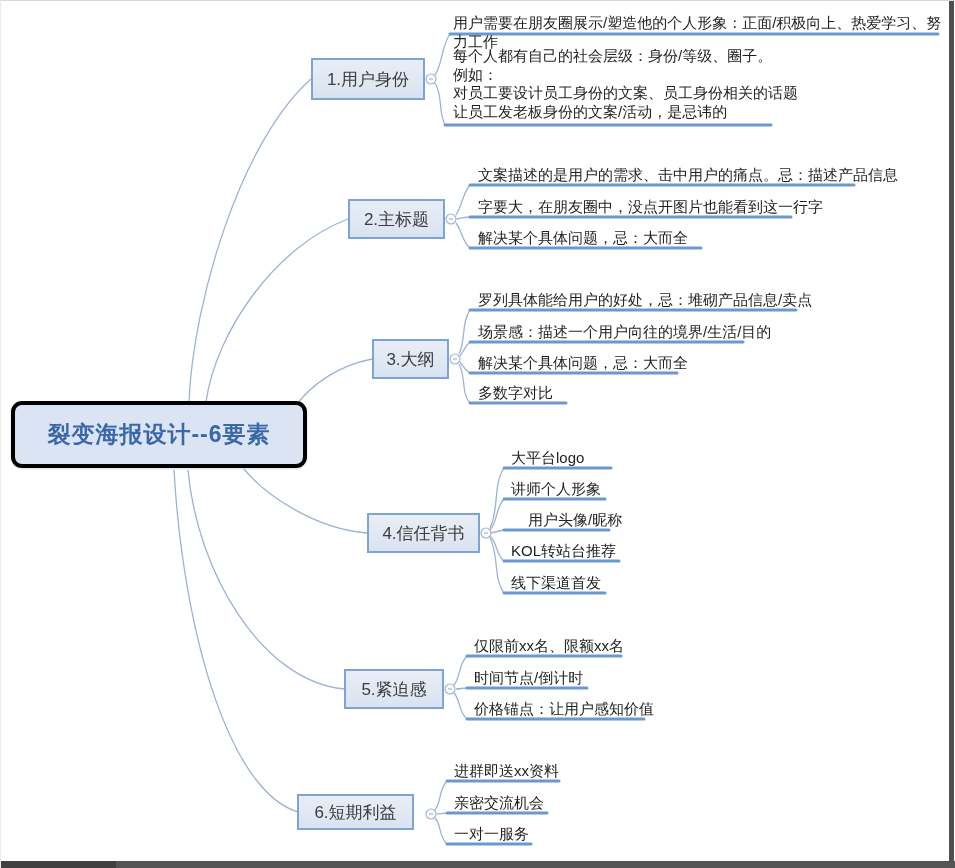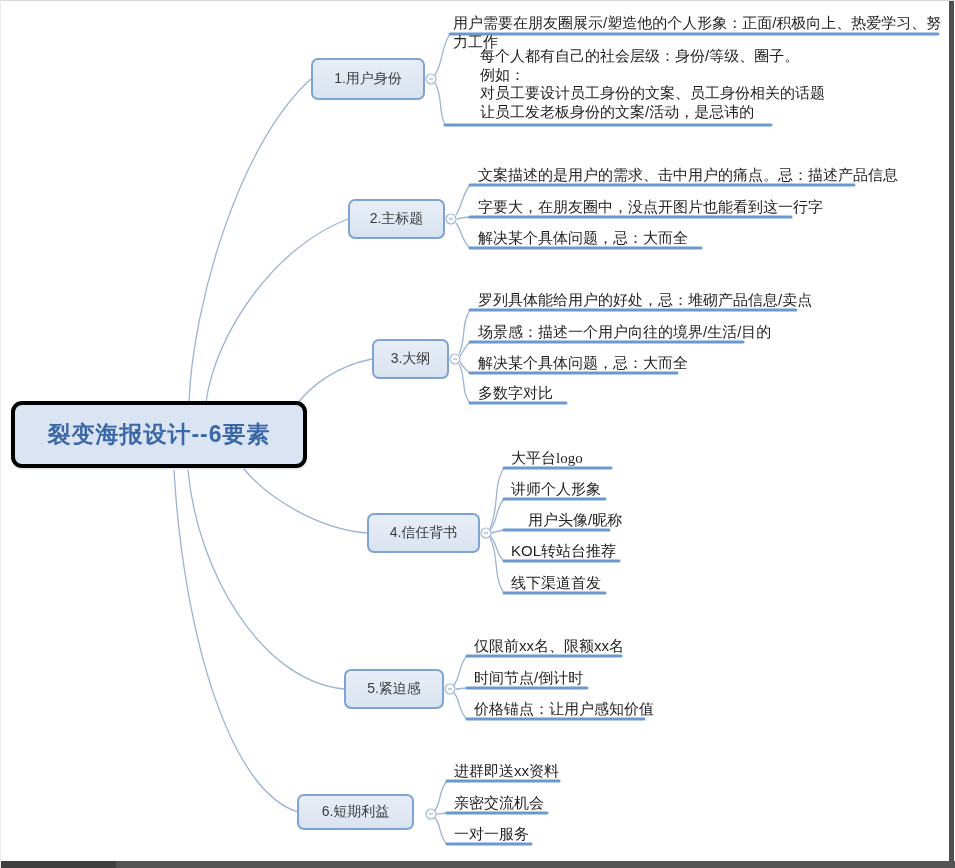--- a/index.html
+++ b/index.html
@@ -2,21 +2,21 @@
 <html><head>
 <meta charset="utf-8">
 <style>
   * { margin:0; padding:0; box-sizing:border-box; }
   html,body { width:955px; height:868px; }
   body { font-family:"Liberation Sans","DejaVu Sans",sans-serif; background:#ffffff; overflow:hidden; }
   .stage { position:relative; width:955px; height:868px; background:#ffffff; border-top:1px solid #d8d8d8; border-left:1px solid #ececec; overflow:hidden; }
   svg.wires { position:absolute; left:0; top:0; width:955px; height:868px; z-index:1; }
   .node { position:absolute; z-index:3; display:flex; align-items:center; justify-content:center; text-align:center; }
   .root-node { background:#dbe4f2; border:4px solid #000000; border-radius:11px; color:#3a67a8; font-size:23px; font-weight:bold; letter-spacing:1px; box-shadow:0 1px 2px rgba(90,120,160,.25); }
-  .branch-node { background:linear-gradient(#e8eef7,#d9e3f0); border:2px solid #7da4d4; border-radius:7px; color:#3c3c3c; font-size:14px;text-align:right; }
+  .branch-node { background:linear-gradient(#e8eef7,#d9e3f0); border:2px solid #7da4d4; border-radius:0; color:#3c3c3c; font-size:17px;text-align:right; }
   .leaf { position:absolute; z-index:2; font-size:15px; color:#1f1f1f; white-space:pre-line; line-height:18.5px; }
   .chrome-bottom { position:absolute; left:0; top:860px; width:955px; height:8px; background:#545454; z-index:5; }
   .chrome-bottom .thumb { position:absolute; left:0; top:0; width:115px; height:8px; background:#404040; }
   .chrome-right { position:absolute; left:948px; top:0; width:5px; height:860px; background:#4f4f4f; z-index:5; }
 </style>
 </head>
 <body>
 
 <div class="stage">
 
@@ -115,35 +115,35 @@
     <span>4.信任背书</span>
   </div>
   <div class="node branch-node" style="left:343px; top:668px; width:100px; height:40px;">
     <span>5.紧迫感</span>
   </div>
   <div class="node branch-node" style="left:296px; top:793px; width:117px; height:36px;">
     <span>6.短期利益</span>
   </div>
 
   <div class="leaf" style="left:452px; top:13px;">用户需要在朋友圈展示/塑造他的个人形象：正面/积极向上、热爱学习、努力工作</div>
-  <div class="leaf" style="left:452px; top:46px;margin-left:27px;">每个人都有自己的社会层级：身份/等级、圈子。
+  <div class="leaf" style="left:452px; top:46px;">每个人都有自己的社会层级：身份/等级、圈子。
 例如：
 对员工要设计员工身份的文案、员工身份相关的话题
 让员工发老板身份的文案/活动，是忌讳的</div>
 
   <div class="leaf" style="left:477px; top:165px;">文案描述的是用户的需求、击中用户的痛点。忌：描述产品信息</div>
   <div class="leaf" style="left:477px; top:197px;">字要大，在朋友圈中，没点开图片也能看到这一行字</div>
   <div class="leaf" style="left:477px; top:228px;">解决某个具体问题，忌：大而全</div>
 
   <div class="leaf" style="left:477px; top:290px;">罗列具体能给用户的好处，忌：堆砌产品信息/卖点</div>
   <div class="leaf" style="left:477px; top:322px;text-align:center;">场景感：描述一个用户向往的境界/生活/目的</div>
   <div class="leaf" style="left:477px; top:353px;">解决某个具体问题，忌：大而全</div>
   <div class="leaf" style="left:477px; top:383px;">多数字对比</div>
 
-  <div class="leaf" style="left:510px; top:448px;font-family:Liberation Serif, serif;">大平台logo</div>
+  <div class="leaf" style="left:510px; top:448px;">大平台logo</div>
   <div class="leaf" style="left:510px; top:479px;">讲师个人形象</div>
   <div class="leaf" style="left:527px; top:510px;">用户头像/昵称</div>
   <div class="leaf" style="left:510px; top:541px;">KOL转站台推荐</div>
   <div class="leaf" style="left:510px; top:573px;">线下渠道首发</div>
 
   <div class="leaf" style="left:473px; top:636px;">仅限前xx名、限额xx名</div>
   <div class="leaf" style="left:473px; top:668px;">时间节点/倒计时</div>
   <div class="leaf" style="left:473px; top:699px;">价格锚点：让用户感知价值</div>
 
   <div class="leaf" style="left:453px; top:761px;">进群即送xx资料</div>

